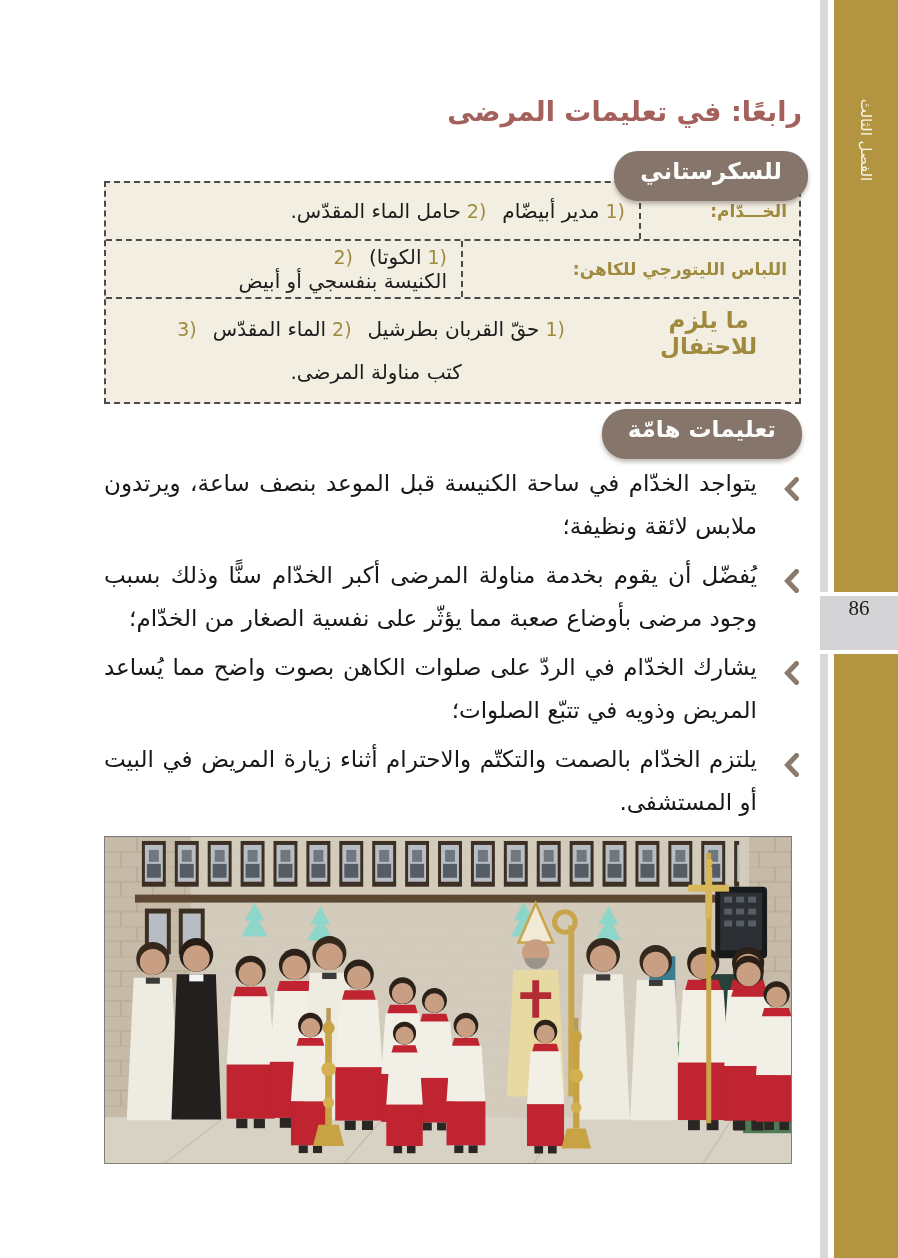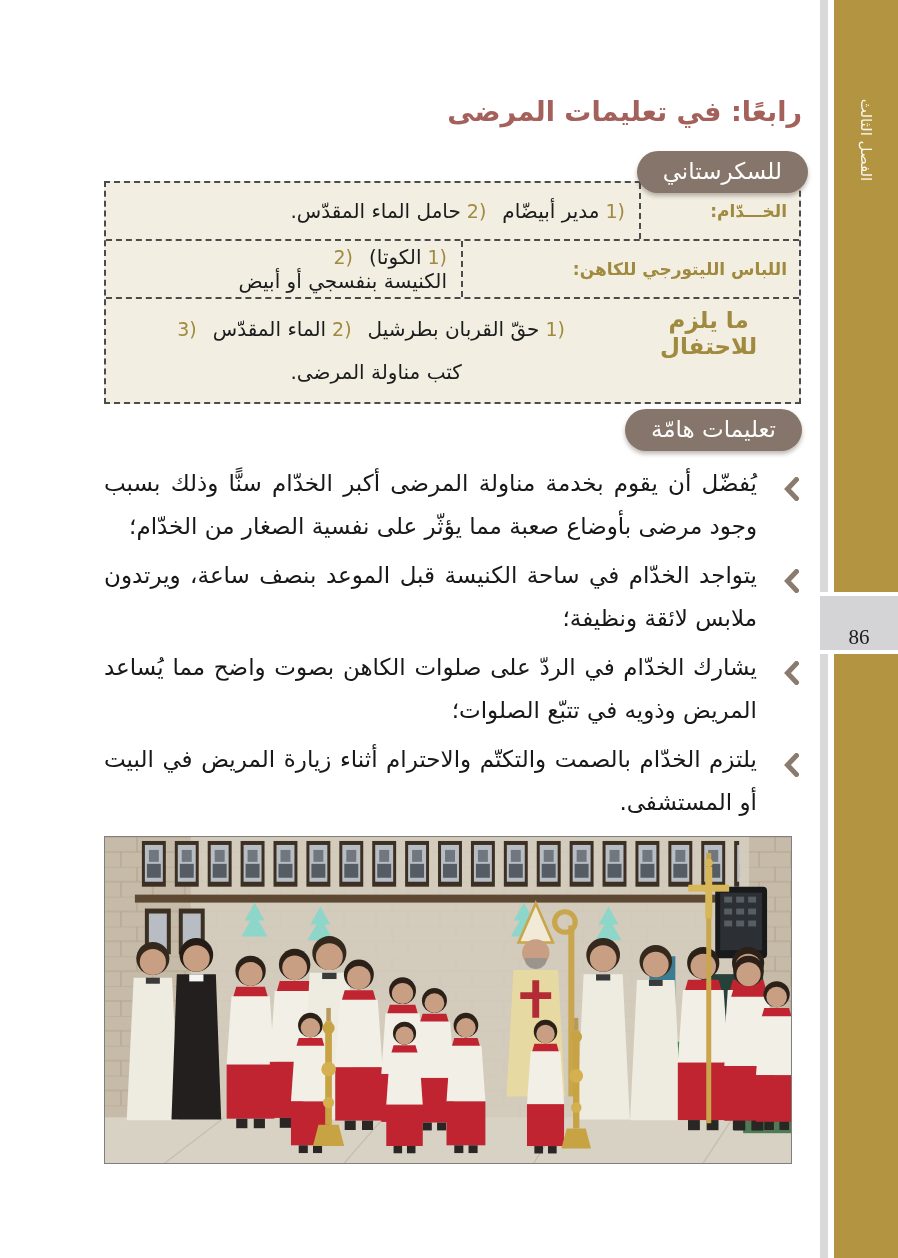--- a/index.html
+++ b/index.html
@@ -6,29 +6,29 @@
   body { background:#ffffff; font-family:"DejaVu Sans", sans-serif; }
   .page { position:relative; width:898px; height:1258px; background:#fff; overflow:hidden; direction:rtl; }
 
   
   .side-strip { position:absolute; left:820px; top:0; width:8px; height:100%; background:#d9d9da; }
   .side-band  { position:absolute; left:834px; top:0; width:64px; height:100%; background:#b39440; }
   .chapter-tab { position:absolute; left:834px; top:80px; width:64px; height:120px; }
   .chapter-tab span { position:absolute; left:50%; top:50%; transform:translate(-50%,-50%) rotate(90deg);
       white-space:nowrap; color:#f7f4ea; font-size:15px; letter-spacing:1px; }
   .pagenum-box { position:absolute; left:820px; top:592px; width:78px; height:62px; background:#d4d4d6;
-      border-top:4px solid #fff; border-bottom:4px solid #fff; display:flex; align-items:flex-end; justify-content:center; }
+      border-top:4px solid #fff; border-bottom:4px solid #fff; display:flex; align-items:flex-start; justify-content:center; }
   .pagenum-box span { font-family:"Liberation Serif", serif; font-size:21px; color:#1d1d1d; }
 
   
   .main-heading { position:absolute; top:96px; right:96px; font-size:27px; font-weight:bold; color:#a4615b; }
 
   
-  .badge { position:absolute; background:#85756a; color:#fdfdfb; font-weight:normal; font-size:23px;
-      padding:7px 26px 9px; border-radius:24px; z-index:3; box-shadow:0 3px 4px rgba(70,55,45,.35); }
+  .badge { position:absolute; background:#85756a; color:#fdfdfb; font-weight:bold; font-size:23px;
+      padding:7px 26px 17px; border-radius:24px; z-index:3; box-shadow:0 3px 4px rgba(70,55,45,.35); }
   .badge-sacristan { top:151px; right:90px; }
   .badge-instructions { top:409px; right:96px; }
 
   
   .stable { position:absolute; right:97px; left:104px; top:181px; background:#f2eee2;
       border:2px dashed #4b4b4b; z-index:1; }
   .trow { display:flex; min-height:56px; }
   .trow + .trow { border-top:2px dashed #4b4b4b; }
   .tlabel { display:flex; align-items:center; padding:4px 12px 4px 6px; color:#a08a3e; font-weight:bold;
       font-size:17px; border-left:2px dashed #4b4b4b; }
@@ -105,29 +105,29 @@
 
   <div class="badge badge-instructions">تعليمات هامّة</div>
 
   <ul class="inst-list">
     <li class="inst">
       <span class="chev">
         <svg width="15" height="24" viewBox="0 0 15 24">
             <path d="M12.5 2.5 L3.5 12 L12.5 21.5" stroke="#8b7b6e" stroke-width="5" fill="none" stroke-linecap="round"></path>
           </svg>
       </span>
+      <span>يتواجد الخدّام في ساحة الكنيسة قبل الموعد بنصف ساعة، ويرتدون ملابس لائقة ونظيفة؛</span>
+    </li>
+    <li class="inst">
+      <span class="chev">
+        <svg width="15" height="24" viewBox="0 0 15 24">
+            <path d="M12.5 2.5 L3.5 12 L12.5 21.5" stroke="#8b7b6e" stroke-width="5" fill="none" stroke-linecap="round"></path>
+          </svg>
+      </span>
       <span>يُفضّل أن يقوم بخدمة مناولة المرضى أكبر الخدّام سنًّا وذلك بسبب وجود مرضى بأوضاع صعبة مما يؤثّر على نفسية الصغار من الخدّام؛</span>
-    </li>
-    <li class="inst">
-      <span class="chev">
-        <svg width="15" height="24" viewBox="0 0 15 24">
-            <path d="M12.5 2.5 L3.5 12 L12.5 21.5" stroke="#8b7b6e" stroke-width="5" fill="none" stroke-linecap="round"></path>
-          </svg>
-      </span>
-      <span>يتواجد الخدّام في ساحة الكنيسة قبل الموعد بنصف ساعة، ويرتدون ملابس لائقة ونظيفة؛</span>
     </li>
     <li class="inst">
       <span class="chev">
         <svg width="15" height="24" viewBox="0 0 15 24">
             <path d="M12.5 2.5 L3.5 12 L12.5 21.5" stroke="#8b7b6e" stroke-width="5" fill="none" stroke-linecap="round"></path>
           </svg>
       </span>
       <span>يشارك الخدّام في الردّ على صلوات الكاهن بصوت واضح مما يُساعد المريض وذويه في تتبّع الصلوات؛</span>
     </li>
     <li class="inst">

